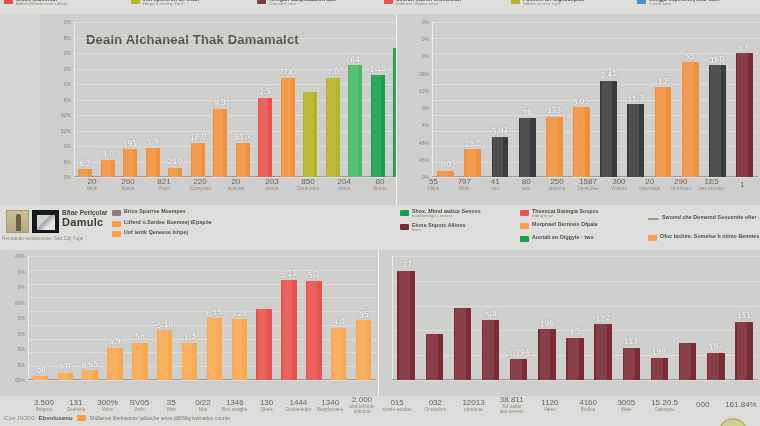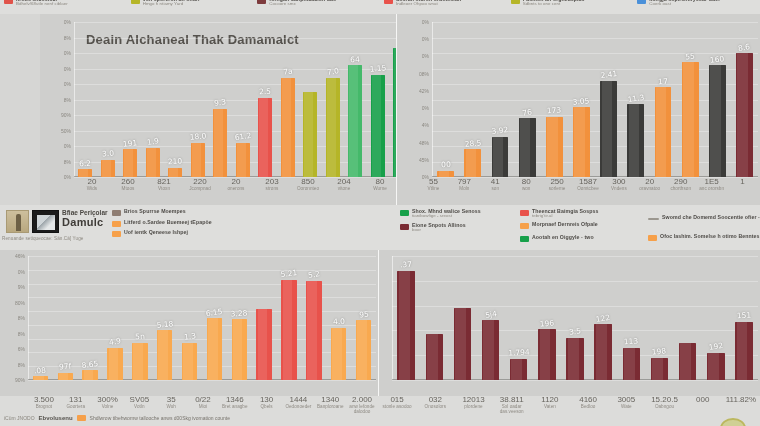--- a/index.html
+++ b/index.html
@@ -131,20 +131,21 @@
     font-size: 7.5px;
     color: #ffffff;
     text-shadow: 0 0 2px rgba(120,120,118,.9);
     white-space: nowrap;
     font-family: "DejaVu Sans", sans-serif;
   }
   .xaxis {
     position: absolute;
     left: 0; right: 0;
     display: flex;
+    align-items: center;
   }
   .xslot {
     flex: 1 1 0;
     text-align: center;
     line-height: 1.15;
     overflow: hidden;
   }
   .xv { font-size: 8px; color: #67645e; display: block; }
   .xs { font-size: 4.6px; color: #8e8a83; display: block; letter-spacing: .05px; }
 
@@ -892,21 +893,21 @@
           <span class="xs">Wate</span>
         </div>
         <div class="xslot">
           <span class="xv">15.20.5</span>
           <span class="xs">Oabngou</span>
         </div>
         <div class="xslot">
           <span class="xv">000</span>
         </div>
         <div class="xslot">
-          <span class="xv">111.82%</span>
+          <span class="xv">161.84%</span>
         </div>
       </div>
 
     <div class="foot-note">
       <span class="foot-id">iCüm JNODO</span>
       <span class="foot-brand">Ebvolusenu</span>
       <span class="swatch" style="background:#f6a04a;"></span>
       <span>Shdlwrow tibehwornw tallooche anws d00Skg ivomation counte</span>
     </div>
     <div class="seal"></div>

